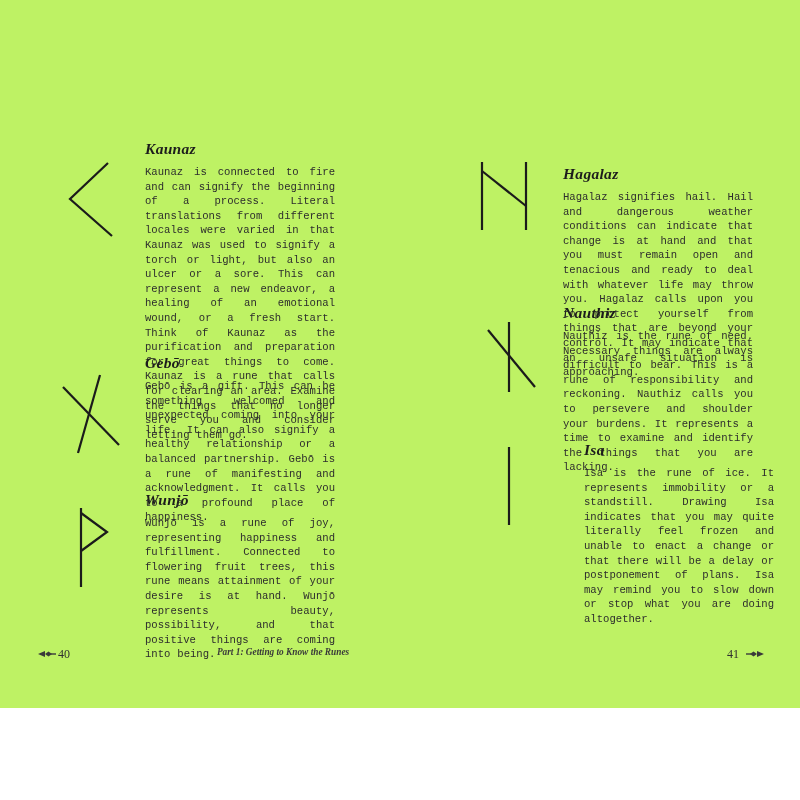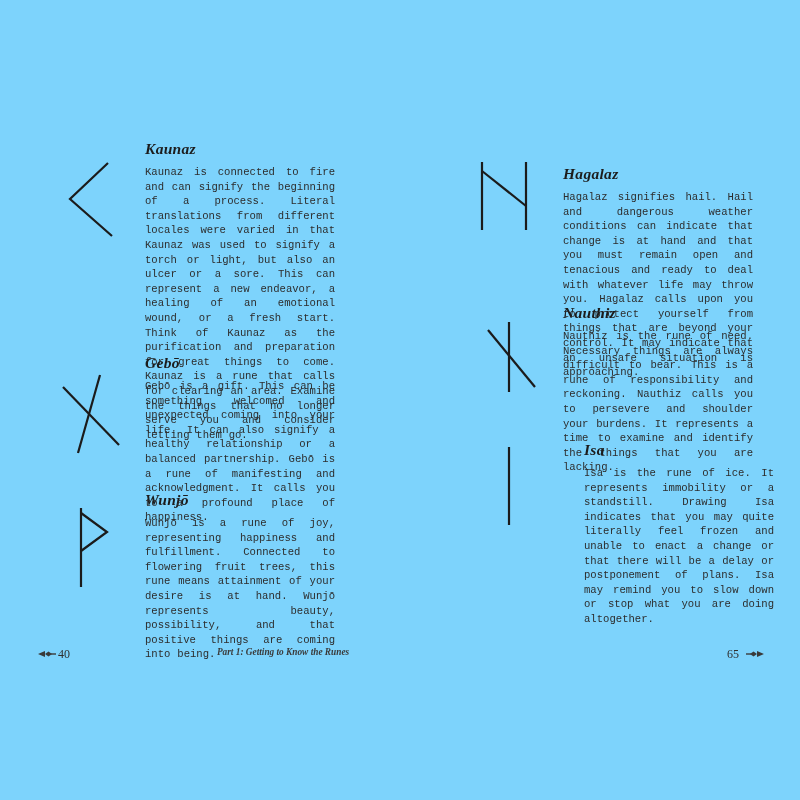--- a/index.html
+++ b/index.html
@@ -1,19 +1,19 @@
 <!DOCTYPE html>
 <html><head>
 <meta charset="utf-8">
 <style>
   html,body { margin:0; padding:0; background:#ffffff; }
   .spread {
     position:relative;
-    width:800px; height:800px;
-    background:#7dd3fc;
+    width:800px; height:708px;
+    background:#bef264;
     font-family:"Liberation Serif", serif;
     overflow:hidden;
   }
   .entry { position:absolute; width:190px; }
   .entry h2 {
     margin:0 0 8px 0;
     font-size:15.5px;
     line-height:17px;
     font-style:italic;
     font-weight:bold;
@@ -123,21 +123,21 @@
     <polygon points="0,4 7,1 7,7"></polygon>
     <polygon points="7,4 10.5,1.5 14,4 10.5,6.5"></polygon>
     <path d="M13 3.3 L18 3.3 L18 4.7 L13 4.7 Z"></path>
   </svg>
 
   <div class="page-num" style="left:58px;">40</div>
 
   <div class="footer-title" style="left:283px;font-weight:bold;">Part 1: Getting to Know the Runes</div>
 
 
-  <div class="page-num" style="left:727px;">65</div>
+  <div class="page-num" style="left:727px;">41</div>
 
   <svg class="footer-arrow" style="left:746px;" width="18" height="8" viewBox="0 0 18 8">
     <polygon points="18,4 11,1 11,7"></polygon>
     <polygon points="11,4 7.5,1.5 4,4 7.5,6.5"></polygon>
     <path d="M0 3.3 L5 3.3 L5 4.7 L0 4.7 Z"></path>
   </svg>
 
 </div>
 
 </body></html>

